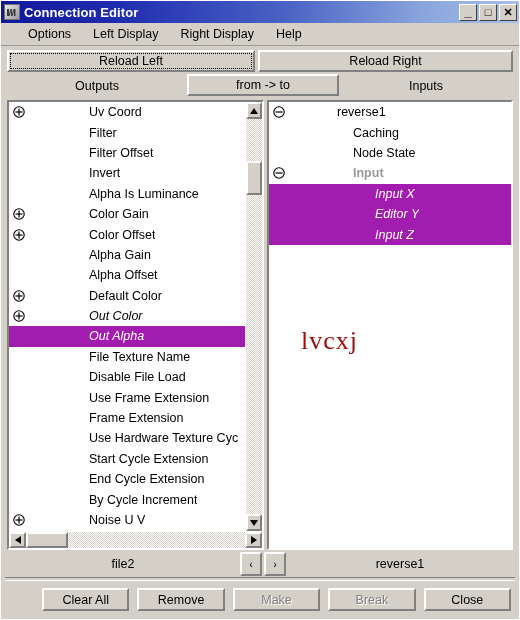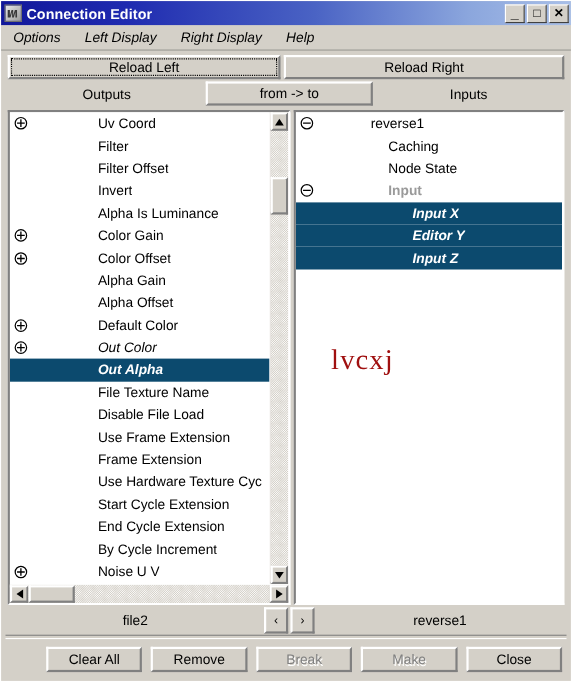--- a/index.html
+++ b/index.html
@@ -76,24 +76,23 @@
     font-family: "Liberation Sans", sans-serif;
   }
   .win-btn.min span { align-items: flex-end; padding-bottom: 2px; font-size: 13px; }
 
   
   .menubar {
     height: 22px;
     min-height: 22px;
     display: flex;
     align-items: center;
-    padding-left: 7px;
+    padding-left: 23px;
     background: #d4d0c8;
     border-bottom: 1px solid #9a9a94;
-    font-style: italic;
   }
   .menu-item {
     padding: 2px 9px 2px 4px;
     font-size: 12.5px;
     color: #000;
     cursor: default;
     margin-right: 9px;
     white-space: nowrap;
   }
 
@@ -200,27 +199,27 @@
     font-size: 12.5px;
     color: #000000;
     overflow: hidden;
   }
   .row.lvl1 .label { margin-left: 62px; }
   .row.rlvl1 .label { margin-left: 50px; }
   .row.rlvl2 .label { margin-left: 66px; }
   .row.rlvl3 .label { margin-left: 88px; }
   .row.italic .label { font-style: italic; }
   .row.greybold .label { color: #9a9a9a; font-weight: bold; }
-  .row.selected { background: #0c4a6e; font-weight: bold; }
+  .row.selected { background: #a21caf; }
   .row.selected .label { color: #ffffff; }
 
   .red-note {
     position: absolute;
     left: 32px;
-    top: 210px;
+    top: 224px;
     color: #a01010;
     font-family: "Liberation Serif", serif;
     font-size: 26px;
     letter-spacing: 1px;
   }
 
   
   .vscroll {
     width: 17px;
     flex: 0 0 17px;
@@ -611,18 +610,18 @@
     <div class="nav-btn">‹</div>
     <div class="nav-btn">›</div>
     <div class="status-name" id="status-right">reverse1</div>
   </div>
 
   <div class="divider"></div>
 
   <div class="bottom-row">
     <div class="btn">Clear All</div>
     <div class="btn">Remove</div>
+    <div class="btn disabled">Make</div>
     <div class="btn disabled">Break</div>
-    <div class="btn disabled">Make</div>
     <div class="btn">Close</div>
   </div>
 
 </div>
 
 </body></html>

